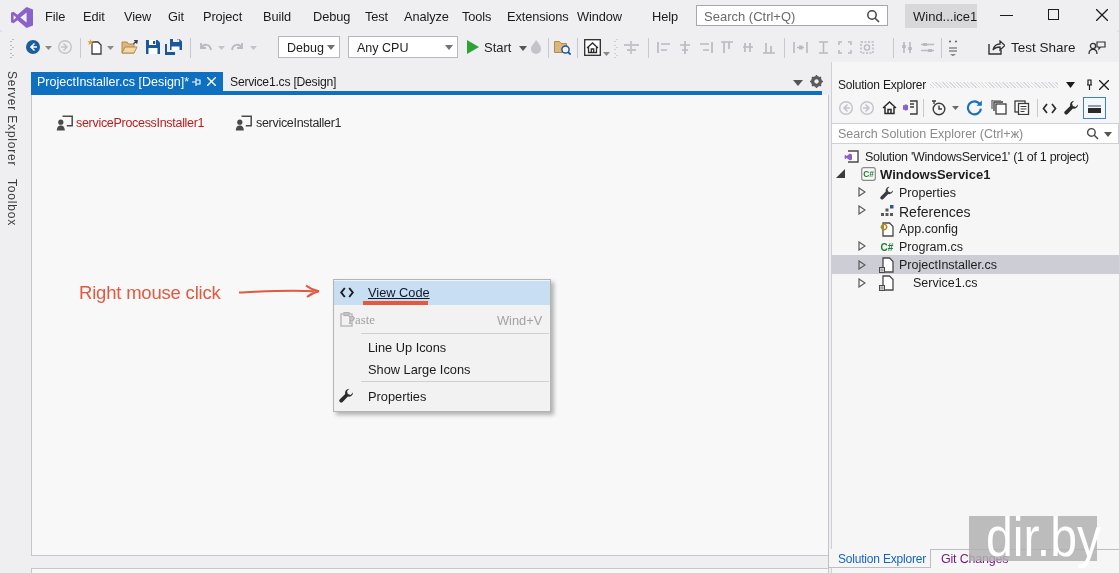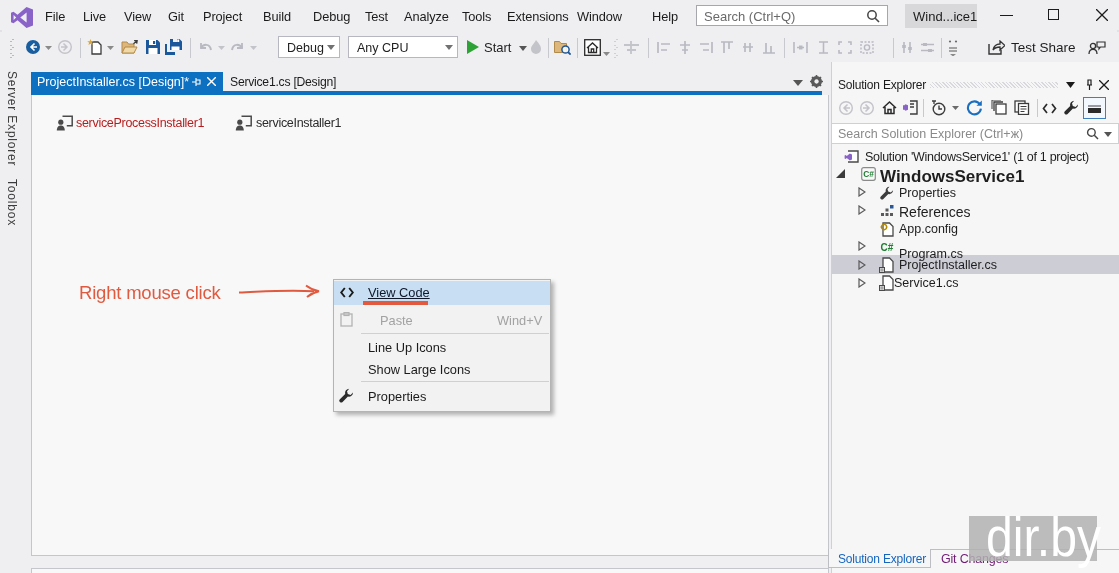--- a/index.html
+++ b/index.html
@@ -17,21 +17,21 @@
 <div class="abs" style="left:0;top:0;width:2px;height:573px;background:#e2e2e6;"></div>
 <div class="abs" style="right:0;top:0;width:2px;height:573px;background:#e2e2e6;"></div>
 
 <div id="menubar" class="abs" style="left:0;top:2;width:1119px;height:30px;background:#EFEFF2;"></div>
 
 <svg class="ico" style="left:11px;top:7px;" width="23" height="21" viewBox="0 0 23 21">
   <path d="M15.5 0 L22 2.5 L22 18.5 L15.5 21 L6.5 13.2 L2.5 16.3 L0 15.2 L0 5.8 L2.5 4.7 L6.5 7.8 Z M2.6 8.1 L2.6 12.9 L5.2 10.5 Z M9.3 10.5 L15.6 15.4 L15.6 5.6 Z" fill="#8a63c9"></path>
 </svg>
 <div id="menuitems" style="position:absolute;top:9px;left:0;width:700px;height:17px;font-size:12.8px;color:#1b1b1b;letter-spacing:-0.1px;">
   <span class="abs" style="left:45px;">File</span>
-  <span class="abs" style="left:83px;">Live</span>
+  <span class="abs" style="left:83px;">Edit</span>
   <span class="abs" style="left:124px;text-align:right;">View</span>
   <span class="abs" style="left:168px;">Git</span>
   <span class="abs" style="left:203px;text-align:right;">Project</span>
   <span class="abs" style="left:263px;">Build</span>
   <span class="abs" style="left:313px;">Debug</span>
   <span class="abs" style="left:365px;">Test</span>
   <span class="abs" style="left:404px;">Analyze</span>
   <span class="abs" style="left:462px;">Tools</span>
   <span class="abs" style="left:507px;">Extensions</span>
   <span class="abs" style="left:577px;">Window</span>
@@ -343,21 +343,21 @@
 </svg>
 <div class="abs" style="left:865px;top:150px;font-size:12.5px;letter-spacing:-0.3px;">Solution 'WindowsService1' (1 of 1 project)</div>
 
 <svg class="ico" style="left:836px;top:169px;" width="9" height="9" viewBox="0 0 9 9">
     <path d="M9 0 L9 9 L0 9 Z" fill="#3b3b3b"></path>
   </svg>
 <svg class="ico" style="left:861px;top:167px;" width="15" height="14" viewBox="0 0 15 14">
   <rect x="0.7" y="0.7" width="13.6" height="12.6" rx="2" fill="#f8f8f8" stroke="#8a8a8a" stroke-width="1.2"></rect>
   <text x="7.5" y="10.3" font-family="Liberation Sans" font-size="8.4" font-weight="bold" fill="#1e7d32" text-anchor="middle">C#</text>
 </svg>
-<div class="abs" style="left:880px;top:167px;font-size:17px;font-weight:bold;">WindowsService1</div>
+<div class="abs" style="left:880px;top:167px;font-size:13px;font-weight:bold;">WindowsService1</div>
 
 <svg class="ico" style="left:858px;top:187px;" width="8" height="10" viewBox="0 0 8 10">
     <path d="M1 1 L7 5 L1 9 Z" fill="none" stroke="#5a5a5a" stroke-width="1.2"></path>
   </svg>
 <svg class="ico" style="left:880px;top:186px;" width="14" height="14" viewBox="0 0 15 15">
   <path d="M10.2 0.8 a4.1 4.1 0 0 0 -4 5.1 L0.9 11.2 a1.9 1.9 0 0 0 2.7 2.7 L8.9 8.6 a4.1 4.1 0 0 0 5.1 -4 L11.6 7 L8.8 6 L8 3.2 Z" fill="#3c3c3c"></path>
 </svg>
 <div class="abs" style="left:899px;top:186px;font-size:12.5px;">Properties</div>
 
 <svg class="ico" style="left:858px;top:205px;" width="8" height="10" viewBox="0 0 8 10">
@@ -378,21 +378,21 @@
   <path d="M4 1.5 L4 2.6 M4 7.4 L4 8.5 M0.5 5 L1.6 5 M6.4 5 L7.5 5" stroke="#b58a00" stroke-width="1.2"></path>
 </svg>
 <div class="abs" style="left:899px;top:222px;font-size:12.5px;">App.config</div>
 
 <svg class="ico" style="left:858px;top:241px;" width="8" height="10" viewBox="0 0 8 10">
     <path d="M1 1 L7 5 L1 9 Z" fill="none" stroke="#5a5a5a" stroke-width="1.2"></path>
   </svg>
 <svg class="ico" style="left:880px;top:240px;" width="14" height="14" viewBox="0 0 14 14">
   <text x="7" y="11" font-family="Liberation Sans" font-size="10" font-weight="bold" fill="#1e7d32" text-anchor="middle">C#</text>
 </svg>
-<div class="abs" style="left:899px;top:247px;font-size:12.5px;">Program.cs</div>
+<div class="abs" style="left:899px;top:240px;font-size:12.5px;">Program.cs</div>
 
 <svg class="ico" style="left:858px;top:260px;" width="8" height="10" viewBox="0 0 8 10">
     <path d="M1 1 L7 5 L1 9 Z" fill="none" stroke="#5a5a5a" stroke-width="1.2"></path>
   </svg>
 <svg class="ico" style="left:879px;top:257px;" width="15" height="16" viewBox="0 0 15 16">
   <path d="M4 1 L10.5 1 L14 4.5 L14 15 L4 15 Z" fill="#fff" stroke="#4a4a4a" stroke-width="1.3"></path>
   <rect x="0.5" y="10.5" width="5" height="5" fill="#fff" stroke="#4a4a4a" stroke-width="1"></rect>
   <rect x="1.5" y="11.5" width="1.2" height="1.2" fill="#4a4a4a"></rect>
     <rect x="3.3" y="11.5" width="1.2" height="1.2" fill="#4a4a4a"></rect>
   <rect x="1.5" y="13.3" width="1.2" height="1.2" fill="#4a4a4a"></rect>
@@ -404,41 +404,41 @@
     <path d="M1 1 L7 5 L1 9 Z" fill="none" stroke="#5a5a5a" stroke-width="1.2"></path>
   </svg>
 <svg class="ico" style="left:879px;top:275px;" width="15" height="16" viewBox="0 0 15 16">
   <path d="M4 1 L10.5 1 L14 4.5 L14 15 L4 15 Z" fill="#fff" stroke="#4a4a4a" stroke-width="1.3"></path>
   <rect x="0.5" y="10.5" width="5" height="5" fill="#fff" stroke="#4a4a4a" stroke-width="1"></rect>
   <rect x="1.5" y="11.5" width="1.2" height="1.2" fill="#4a4a4a"></rect>
     <rect x="3.3" y="11.5" width="1.2" height="1.2" fill="#4a4a4a"></rect>
   <rect x="1.5" y="13.3" width="1.2" height="1.2" fill="#4a4a4a"></rect>
     <rect x="3.3" y="13.3" width="1.2" height="1.2" fill="#4a4a4a"></rect>
 </svg>
-<div class="abs" style="left:894px;top:276px;font-size:12.5px;text-align:center;">Service1.cs</div>
+<div class="abs" style="left:913px;top:276px;font-size:12.5px;text-align:center;">Service1.cs</div>
 
 <div class="abs" style="left:832px;top:549px;width:287px;height:1px;background:#bdbdc4;"></div>
 <div class="abs" style="left:828px;top:549px;width:103px;height:19px;background:#f6f6f6;border:1px solid #bdbdc4;border-top:none;"></div>
 <div class="abs" style="left:838px;top:552px;font-size:12px;letter-spacing:-0.2px;color:#1565c0;">Solution Explorer</div>
 <div class="abs" style="left:941px;top:552px;font-size:12.5px;letter-spacing:-0.2px;color:#701a75;text-align:right;">Git Changes</div>
 
 <div class="abs" style="left:333px;top:279px;width:218px;height:133px;background:#f2f2f2;border:1px solid #b4b4b4;box-shadow:3px 3px 4px rgba(0,0,0,0.28);"></div>
 
 <div class="abs" style="left:334px;top:281px;width:216px;height:24px;background:#c8def2;"></div>
 <svg class="ico" style="left:340px;top:287px;" width="14" height="11" viewBox="0 0 14 11">
     <path d="M4.8 1 L1.2 5.5 L4.8 10 M9.2 1 L12.8 5.5 L9.2 10" fill="none" stroke="#1b1b1b" stroke-width="1.9"></path>
   </svg>
 <div class="abs" style="left:368px;top:285px;font-size:12.8px;color:#0f172a;text-decoration:underline;">View Code</div>
 <div class="abs" style="left:363px;top:301px;width:65px;height:4px;background:#e2593f;"></div>
 
 <svg class="ico" style="left:340px;top:312px;" width="13" height="15" viewBox="0 0 13 15">
   <rect x="1" y="2" width="11" height="12" fill="none" stroke="#b2b2b2" stroke-width="1.3"></rect>
   <rect x="4" y="0.5" width="5" height="3" fill="none" stroke="#b2b2b2" stroke-width="1.2"></rect>
 </svg>
-<div class="abs" style="left:380px;top:313px;font-size:12.8px;color:#a2a2a2;">Paste</div>
+<div class="abs" style="left:348px;top:313px;font-size:12.8px;color:#a2a2a2;font-family:Liberation Serif, serif;">Paste</div>
 <div class="abs" style="left:497px;top:313px;font-size:12.8px;color:#a2a2a2;">Wind+V</div>
 <div class="abs" style="left:361px;top:333px;width:188px;height:1px;background:#d0d0d0;"></div>
 <div class="abs" style="left:368px;top:340px;font-size:12.8px;color:#1b1b1b;">Line Up Icons</div>
 <div class="abs" style="left:368px;top:362px;font-size:12.8px;color:#1b1b1b;">Show Large Icons</div>
 <div class="abs" style="left:361px;top:381px;width:188px;height:1px;background:#d0d0d0;"></div>
 <svg class="ico" style="left:339px;top:388px;" width="15" height="15" viewBox="0 0 15 15">
   <path d="M10.2 0.8 a4.1 4.1 0 0 0 -4 5.1 L0.9 11.2 a1.9 1.9 0 0 0 2.7 2.7 L8.9 8.6 a4.1 4.1 0 0 0 5.1 -4 L11.6 7 L8.8 6 L8 3.2 Z" fill="#2b2b2b"></path>
 </svg>
 <div class="abs" style="left:368px;top:389px;font-size:12.8px;color:#1b1b1b;">Properties</div>
 

